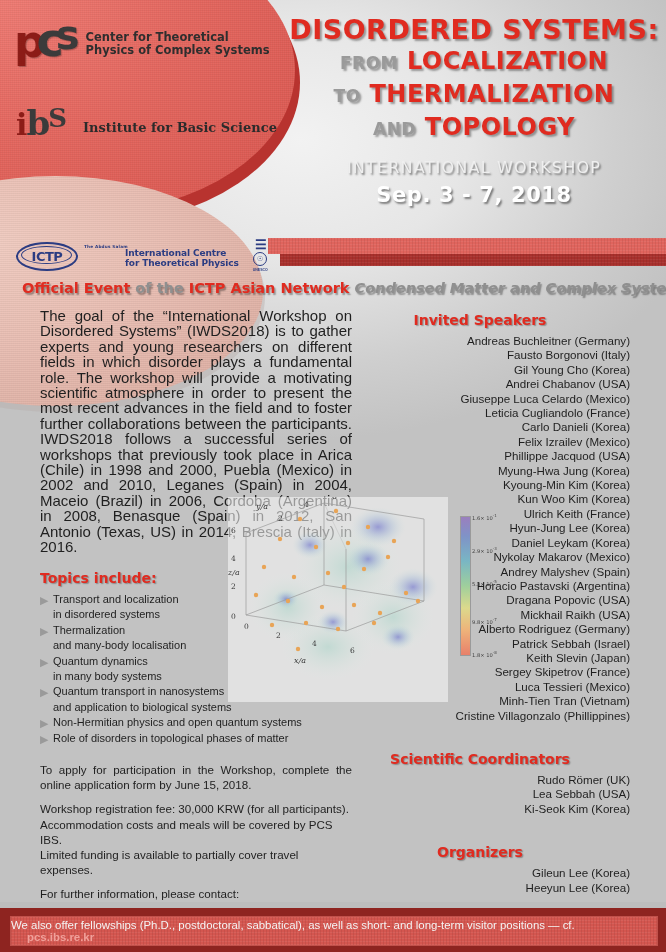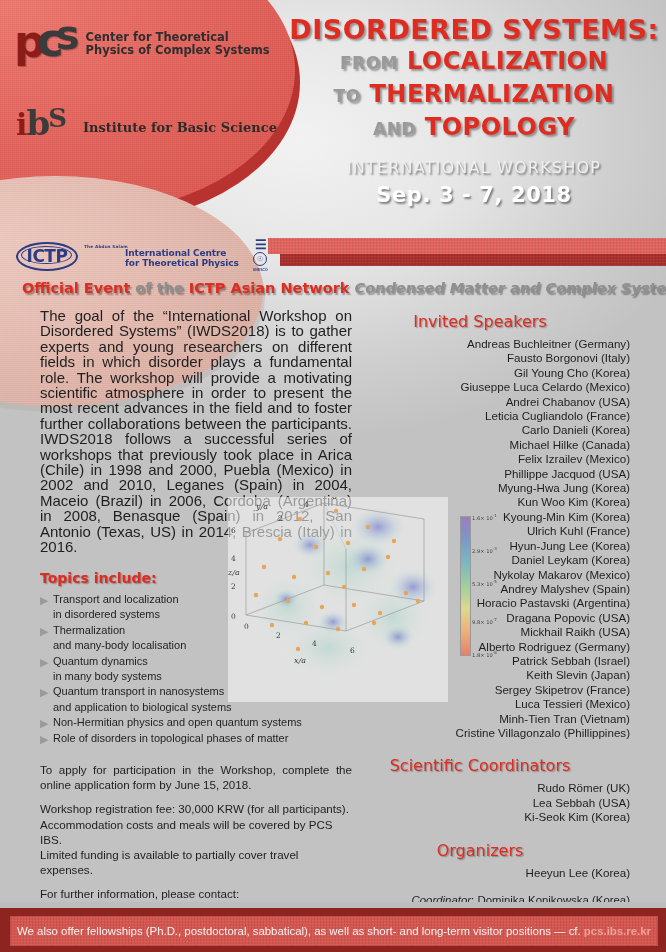--- a/index.html
+++ b/index.html
@@ -70,21 +70,21 @@
 
   .ictp-logo{position:absolute;left:16px;top:240px;display:flex;align-items:center;}
   .ictp-oval{
     width:58px;height:25px;border:2.2px solid #2b3c82;border-radius:50%;
     display:flex;align-items:center;justify-content:center;position:relative;
   }
   .ictp-oval:before{
     content:"";position:absolute;left:3px;top:2.5px;width:49px;height:16px;
     border:1px solid #2b3c82;border-radius:50%;
   }
-  .ictp-oval span{font-size:17px;font-weight:700;color:#2b3c82;font-family:"DejaVu Sans",sans-serif;letter-spacing:-.5px;}
+  .ictp-oval span{font-size:13px;font-weight:700;color:#2b3c82;font-family:"DejaVu Sans",sans-serif;letter-spacing:-.5px;}
   .ictp-txt{margin-left:6px;color:#2b3c82;font-family:"DejaVu Sans",sans-serif;}
   .ictp-small{font-size:4.2px;font-weight:700;letter-spacing:.2px;}
   .ictp-big{font-size:9px;font-weight:700;line-height:9.6px;letter-spacing:-.1px;margin-left:41px;}
   .un-mark{margin-left:14px;display:flex;flex-direction:column;align-items:center;gap:2px;color:#2b3c82;}
   .un-iaea{font-size:13px;line-height:10px;letter-spacing:-1px;font-weight:700;}
   .un-circle{width:12px;height:12px;border-radius:50%;border:1.2px solid #2b3c82;
     display:flex;align-items:center;justify-content:center;font-size:7px;}
   .un-label{font-size:3.5px;font-weight:700;}
 
   
@@ -133,24 +133,24 @@
 
   
   .info{position:absolute;left:40px;top:762px;width:312px;
     font-size:11.6px;line-height:15.2px;color:#1f1f1f;}
   .info p{margin:0 0 9px 0;}
   .info .just{text-align:justify;}
   .mail{color:#e02b20;font-weight:700;}
 
   
   .rcol{position:absolute;right:36px;top:312px;width:300px;text-align:right;}
-  .sec-h{font-size:16px;font-weight:400;color:#e02b20;font-family:"DejaVu Sans",sans-serif;
+  .sec-h{font-size:14px;font-weight:700;color:#e02b20;font-family:"DejaVu Sans",sans-serif;
     text-shadow:1.2px 1.2px 1.2px rgba(0,0,0,.3);text-align:center;margin-bottom:6px;}
   .name{font-size:11.6px;line-height:14.4px;color:#1f1f1f;}
-  .sec-h2{margin-top:16px;}
+  .sec-h2{margin-top:28px;}
   .coord-line{font-size:11.4px;color:#1f1f1f;margin-top:14px;}
   .coord-line i{font-style:italic;}
 
   
   .fig{position:absolute;left:228px;top:497px;width:220px;height:205px;}
   .cbar{position:absolute;left:460px;top:516px;width:9px;height:138px;
     background:linear-gradient(to bottom,#9a7fbe 0%,#7f93c7 14%,#79b6c4 32%,#9fcf9c 50%,#dcd98c 66%,#eeb37a 82%,#e8806a 100%);
     border:1px solid #9a9a9a;}
   .cb-tick{position:absolute;left:472px;font-size:5.2px;color:#444;white-space:nowrap;
     font-family:"DejaVu Sans",sans-serif;}
@@ -158,21 +158,21 @@
 
   
   .footer-out{position:absolute;left:0;top:908px;width:666px;height:44px;background:#8e2420;}
   .footer-in{position:absolute;left:10px;top:916px;width:646px;height:28px;
     background:#d4564f;display:flex;align-items:center;justify-content:center;
     border:1px solid #c1504a;}
   .footer-in:before{content:"";position:absolute;inset:0;opacity:.18;
     background-image:repeating-linear-gradient(90deg,rgba(0,0,0,.35) 0 1px,transparent 1px 3px),
                      repeating-linear-gradient(0deg,rgba(255,255,255,.35) 0 1px,transparent 1px 3px);}
   .footer-txt{font-size:11.4px;color:#f4f4f4;position:relative;z-index:2;}
-  .footer-txt .lnk{color:#f0a09a;font-weight:700;}
+  .footer-txt .lnk{color:#f0a09a;font-weight:700;padding-left:16px;}
   .top-strip{position:absolute;left:0;top:902px;width:666px;height:7px;background:#bdbdbd;}
 </style>
 </head>
 <body>
 
 <div id="poster">
 
   <div class="circ circ-red-shadow"></div>
   <div class="circ circ-red">
       <div class="noise"></div>
@@ -382,31 +382,30 @@
       <span>Visitors Program, PCS IBS, Daejeon, Korea</span>
     </p>
   </div>
 
   <div class="rcol">
     <div class="sec-h">Invited Speakers</div>
     <div id="speakers-list">
         <div class="name">Andreas Buchleitner (Germany)</div>
         <div class="name">Fausto Borgonovi (Italy)</div>
         <div class="name">Gil Young Cho (Korea)</div>
+        <div class="name">Andrei Chabanov (USA)</div>
         <div class="name">Giuseppe Luca Celardo (Mexico)</div>
-        <div class="name">Andrei Chabanov (USA)</div>
         <div class="name">Leticia Cugliandolo (France)</div>
         <div class="name">Carlo Danieli (Korea)</div>
-        <div class="name">Michael Hilke (Canada)</div>
         <div class="name">Felix Izrailev (Mexico)</div>
         <div class="name">Phillippe Jacquod (USA)</div>
         <div class="name">Myung-Hwa Jung (Korea)</div>
+        <div class="name">Kyoung-Min Kim (Korea)</div>
         <div class="name">Kun Woo Kim (Korea)</div>
-        <div class="name">Kyoung-Min Kim (Korea)</div>
-        <div class="name">Ulrich Kuhl (France)</div>
+        <div class="name">Ulrich Keith (France)</div>
         <div class="name">Hyun-Jung Lee (Korea)</div>
         <div class="name">Daniel Leykam (Korea)</div>
         <div class="name">Nykolay Makarov (Mexico)</div>
         <div class="name">Andrey Malyshev (Spain)</div>
         <div class="name">Horacio Pastavski (Argentina)</div>
         <div class="name">Dragana Popovic (USA)</div>
         <div class="name">Mickhail Raikh (USA)</div>
         <div class="name">Alberto Rodriguez (Germany)</div>
         <div class="name">Patrick Sebbah (Israel)</div>
         <div class="name">Keith Slevin (Japan)</div>
@@ -418,20 +417,21 @@
 
     <div class="sec-h sec-h2">Scientific Coordinators</div>
     <div id="coordinators-list">
         <div class="name">Rudo Römer (UK)</div>
         <div class="name">Lea Sebbah (USA)</div>
         <div class="name">Ki-Seok Kim (Korea)</div>
       </div>
 
     <div class="sec-h sec-h2">Organizers</div>
     <div id="organizers-list">
+        <div class="name">Gileun Lee (Korea)</div>
         <div class="name">Heeyun Lee (Korea)</div>
       </div>
 
     <div class="coord-line">
       <i>Coordinator</i><span>: Dominika Konikowska (Korea)</span>
     </div>
   </div>
 
   <div class="top-strip"></div>
   <div class="footer-out"></div>

